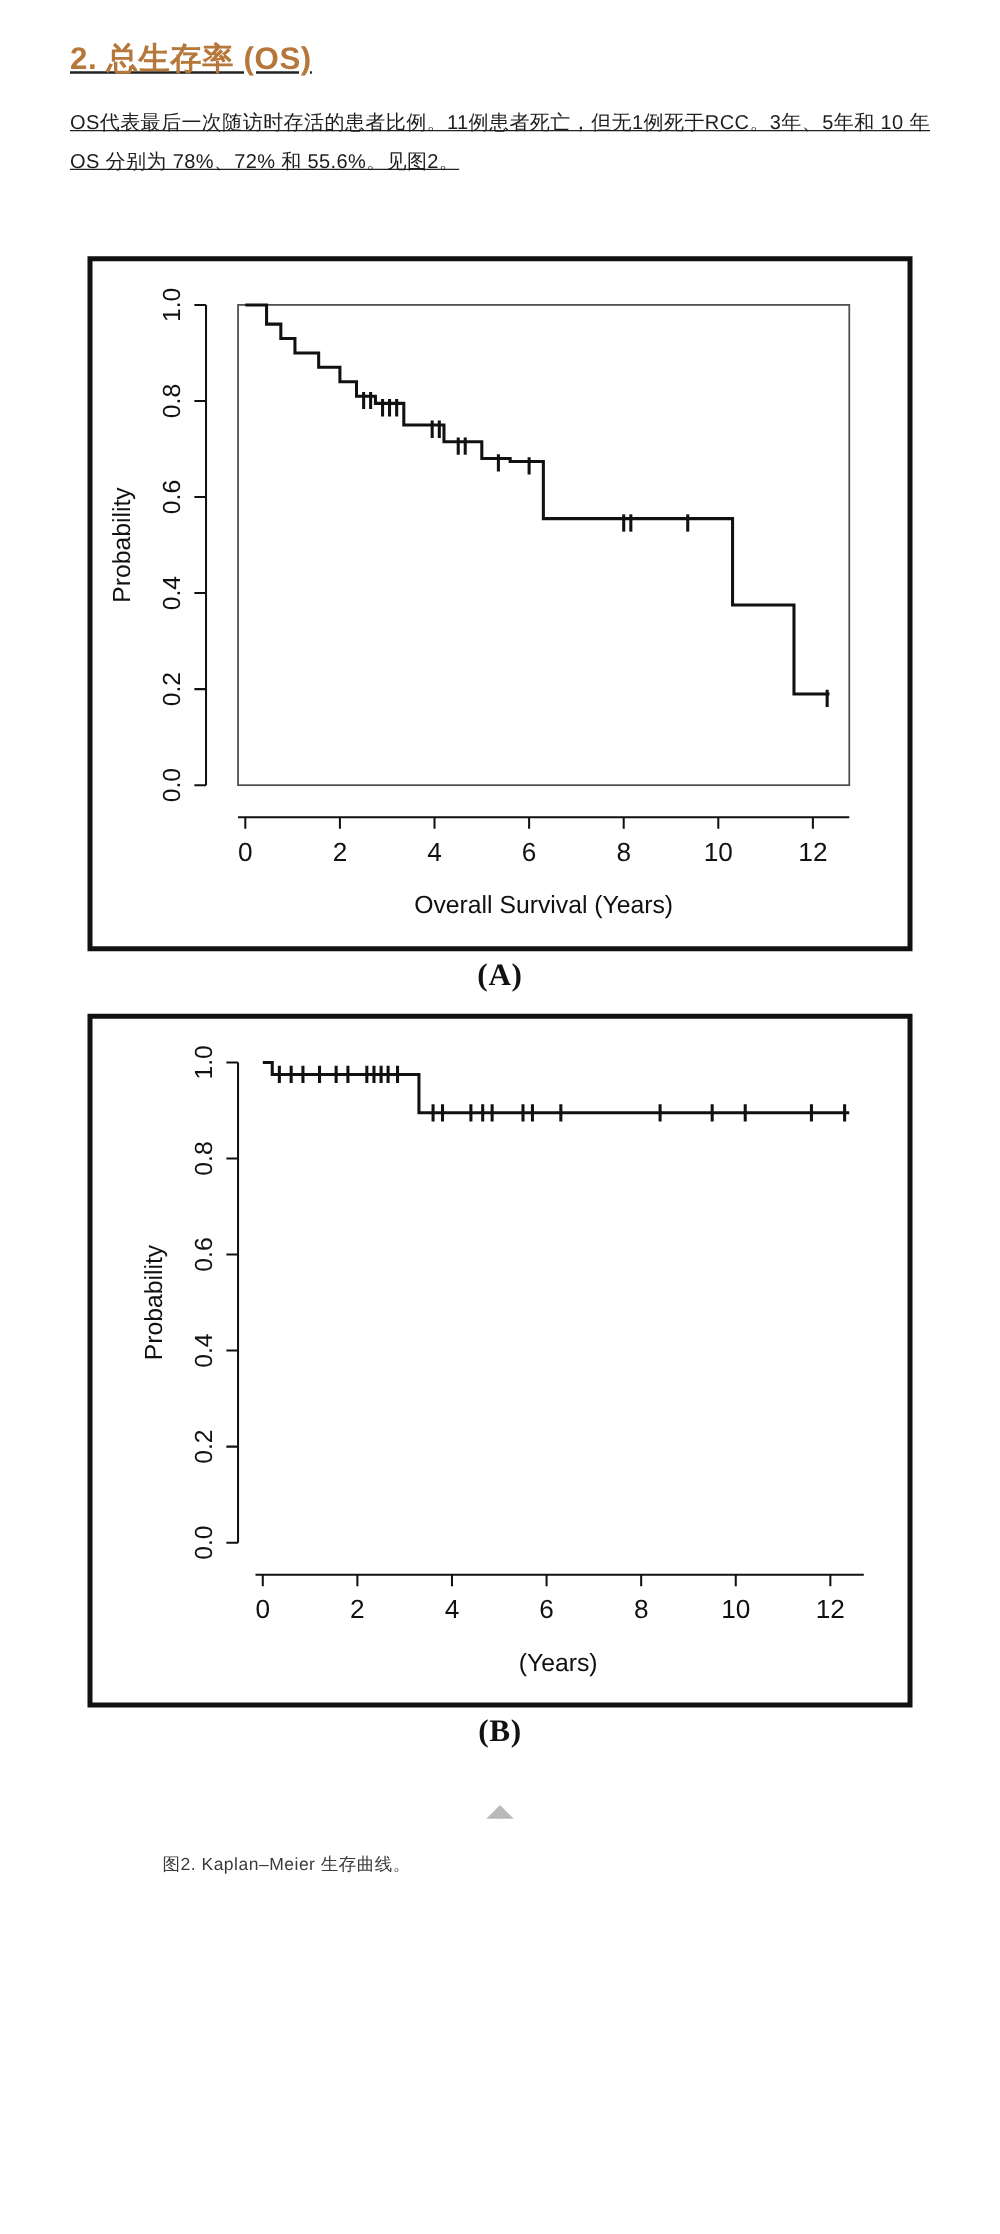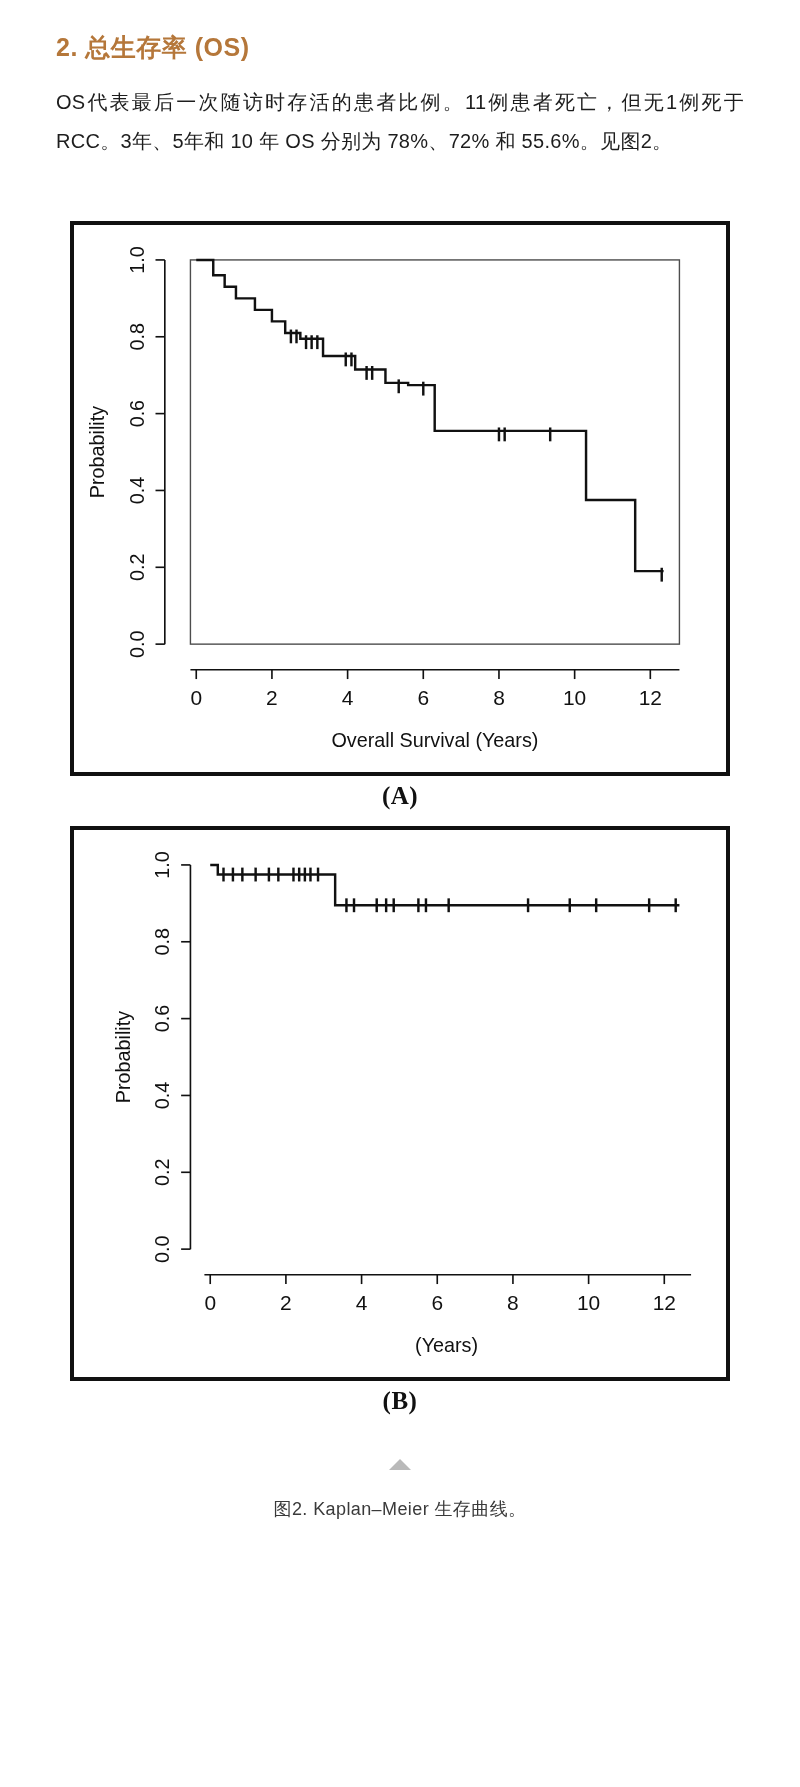--- a/index.html
+++ b/index.html
@@ -18,31 +18,32 @@
   .page {
     width: 800px;
     min-height: 1787px;
     padding: 0;
     position: relative;
   }
 
   
   .text-block {
     padding: 30px 56px 0 56px;
+    text-decoration: underline;
   }
   .section-heading {
     font-size: 25px;
     font-weight: bold;
     color: #b5773a;
     letter-spacing: 0.5px;
     margin: 0 0 18px 0;
     line-height: 1.4;
   }
   .body-para {
-    font-size: 20px;
+    font-size: 16px;
     line-height: 1.95;
     color: #1d1d1d;
     margin: 0;
     letter-spacing: 0.3px;
     text-align: justify;
   }
 
   
   .figures {
     margin-top: 60px;
@@ -79,22 +80,21 @@
     width: 0;
     height: 0;
     border-left: 11px solid transparent;
     border-right: 11px solid transparent;
     border-bottom: 11px solid #b9b9b9;
   }
 
   
   .caption {
     margin-top: 24px;
-    text-align: center;
-    font-size: 18px;
+    font-size: 14px;
     line-height: 1.75;
     color: #3a3a3a;
     padding: 0 60px 40px 60px;
   }
   .caption div { letter-spacing: 0.4px; }
 </style>
 </head>
 <body>
 
 <div class="page">

